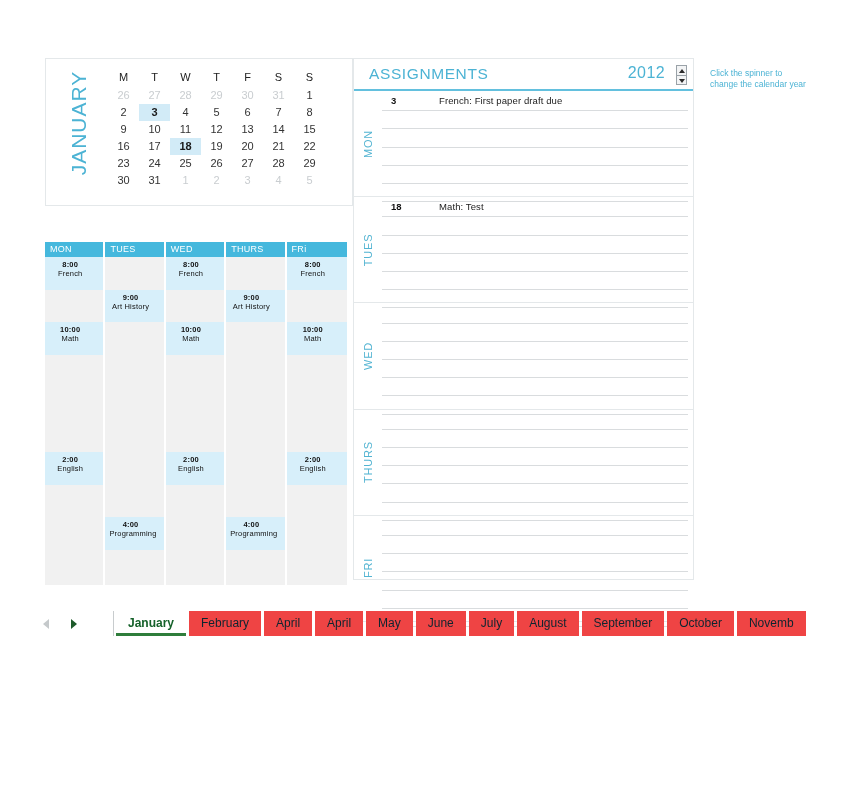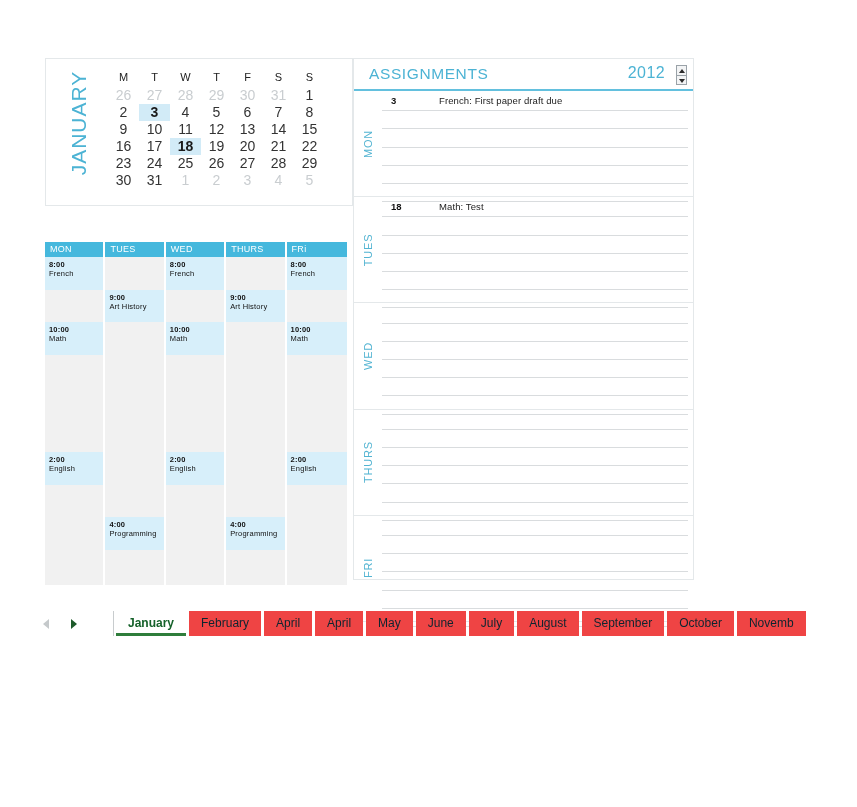--- a/index.html
+++ b/index.html
@@ -22,21 +22,21 @@
     text-align:center;
     font-size:21px;letter-spacing:1px;color:#4cb3d4;
     font-family:"Liberation Sans", sans-serif;
   }
   .cal-grid{
     position:absolute;left:62px;top:8px;width:240px;
   }
   .cal-row{display:flex;}
   .cal-cell{
     width:31px;height:17px;line-height:17px;
-    text-align:center;font-size:14px;color:#333;
+    text-align:center;font-size:11px;color:#333;
     box-sizing:border-box;
   }
   .cal-cell.dow{font-size:11px;color:#222;height:20px;line-height:20px;}
   .cal-cell.muted{color:#c9cdd0;}
   .cal-cell.hl{background:#d2ebf7;font-weight:bold;color:#1a1a1a;}
 
   
   .ws-title{
     position:absolute;left:48px;top:218px;
     font-size:15.5px;letter-spacing:.4px;color:#6f94a8;
@@ -49,21 +49,21 @@
     width:60.4px;height:15px;line-height:15px;
     background:#45b8dd;color:#fff;font-size:9px;
     padding-left:5px;box-sizing:border-box;
     border-right:2px solid #fff;letter-spacing:.3px;
   }
   .ws-head .ws-col:last-child{border-right:none;}
   .ws-body .ws-row{display:flex;height:32.5px;}
   .ws-body .ws-cell{
     width:60.4px;height:37px;box-sizing:border-box;
     background:#f1f1f1;border-right:2px solid #fff;border-bottom:2px solid #fff;
-    padding:3px 12px 0 4px;position:relative;
+    padding:3px 12px 0 4px;position:relative;text-align:center;
   }
   .ws-body .ws-cell:last-child{border-right:none;}
   .ws-cell.filled{background:#d7effa;}
   .ws-time{font-size:7.5px;font-weight:bold;color:#111;line-height:9px;letter-spacing:.2px;}
   .ws-sub{font-size:7.5px;color:#111;line-height:10px;letter-spacing:.2px;}
 
   
   .as-panel{
     position:absolute;left:353px;top:58px;width:341px;height:522px;
     background:#fff;border:1px solid #e4e8ea;box-sizing:border-box;
@@ -439,20 +439,24 @@
             <div class="as-line"></div>
             <div class="as-line"></div>
             <div class="as-line"></div>
             <div class="as-line"></div>
             <div class="as-line"></div>
           </div>
         </div>
       </div>
   </div>
 
+  <div class="hint">
+    <div>Click the spinner to</div>
+    <div>change the calendar year</div>
+  </div>
 
   <div class="tabbar">
     <div class="tab-nav">
       <span class="nav-arrow left"></span>
       <span class="nav-arrow right"></span>
     </div>
     <div class="tabs" id="tabs">
         <div class="tab active">January</div>
         <div class="tab">February</div>
         <div class="tab">April</div>

